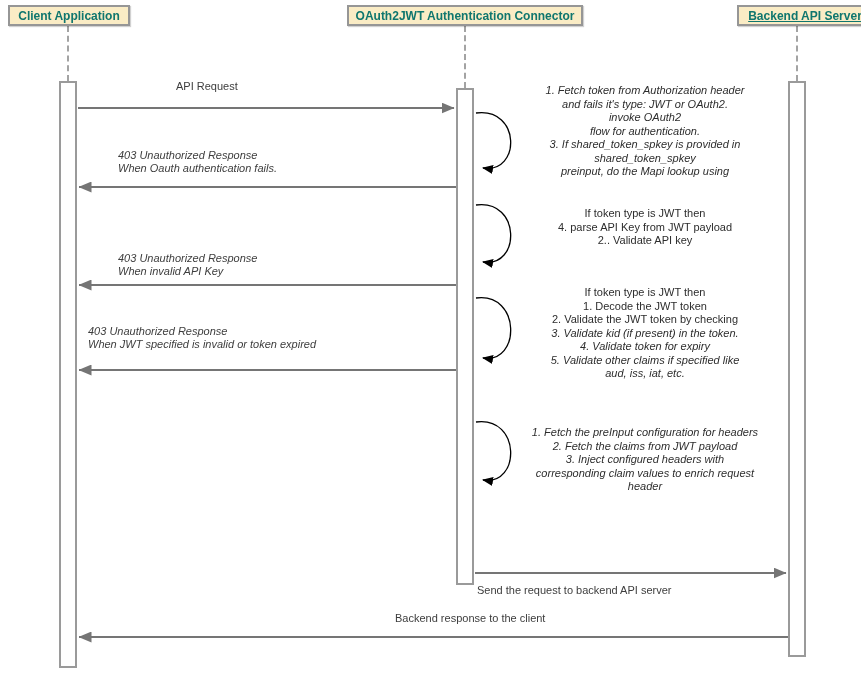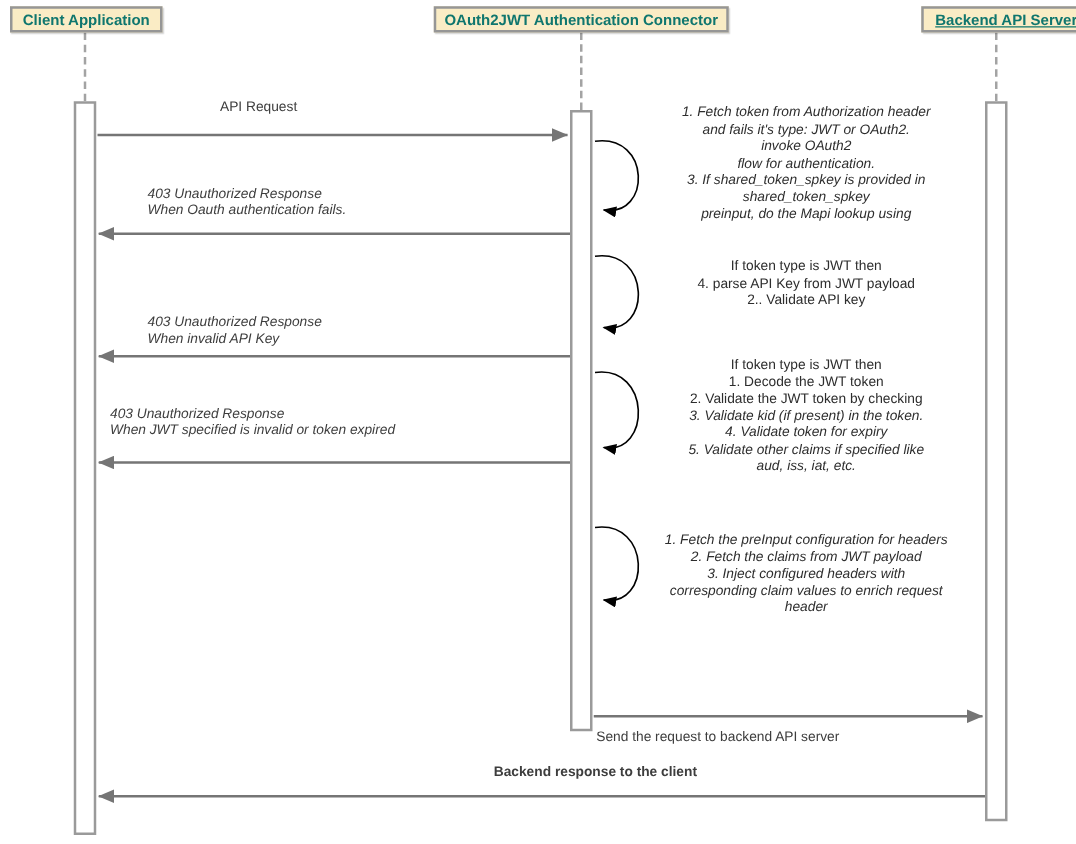--- a/index.html
+++ b/index.html
@@ -91,21 +91,21 @@
     <div>403 Unauthorized Response</div>
     <div>When invalid API Key</div>
   </div>
 
   <div class="msg-label it" style="left:88px; top:325px; width:360px;">
     <div>403 Unauthorized Response</div>
     <div>When JWT specified is invalid or token expired</div>
   </div>
 
   <div class="msg-label" style="left:477px; top:550px; width:300px;margin-top:34px;">Send the request to backend API server</div>
-  <div class="msg-label" style="left:395px; top:612px; width:300px;font-weight:bold;">Backend response to the client</div>
+  <div class="msg-label" style="left:395px; top:612px; width:300px;">Backend response to the client</div>
 
   <div class="note it" style="top:84px;text-align:center;">
     <div>1. Fetch token from Authorization header</div>
     <div>and fails it's type: JWT or OAuth2.</div>
     <div>invoke OAuth2</div>
     <div>flow for authentication.</div>
     <div>3. If shared_token_spkey is provided in</div>
     <div>shared_token_spkey</div>
     <div>preinput, do the Mapi lookup using</div>
   </div>

